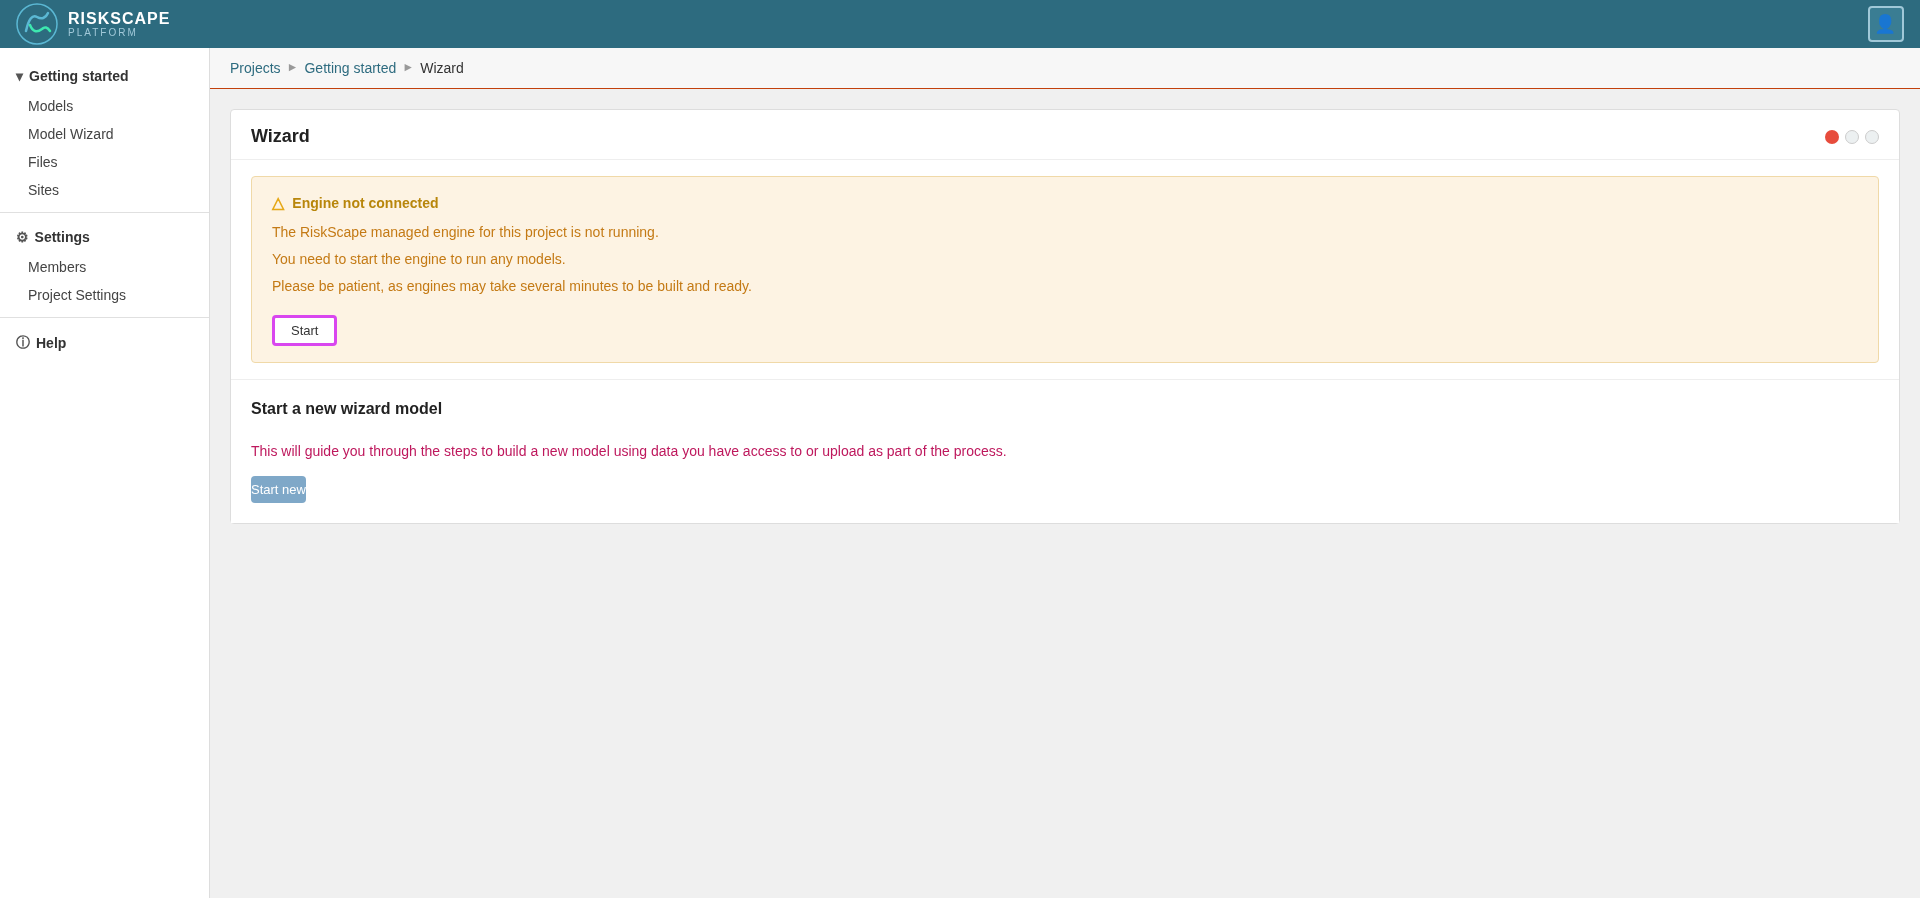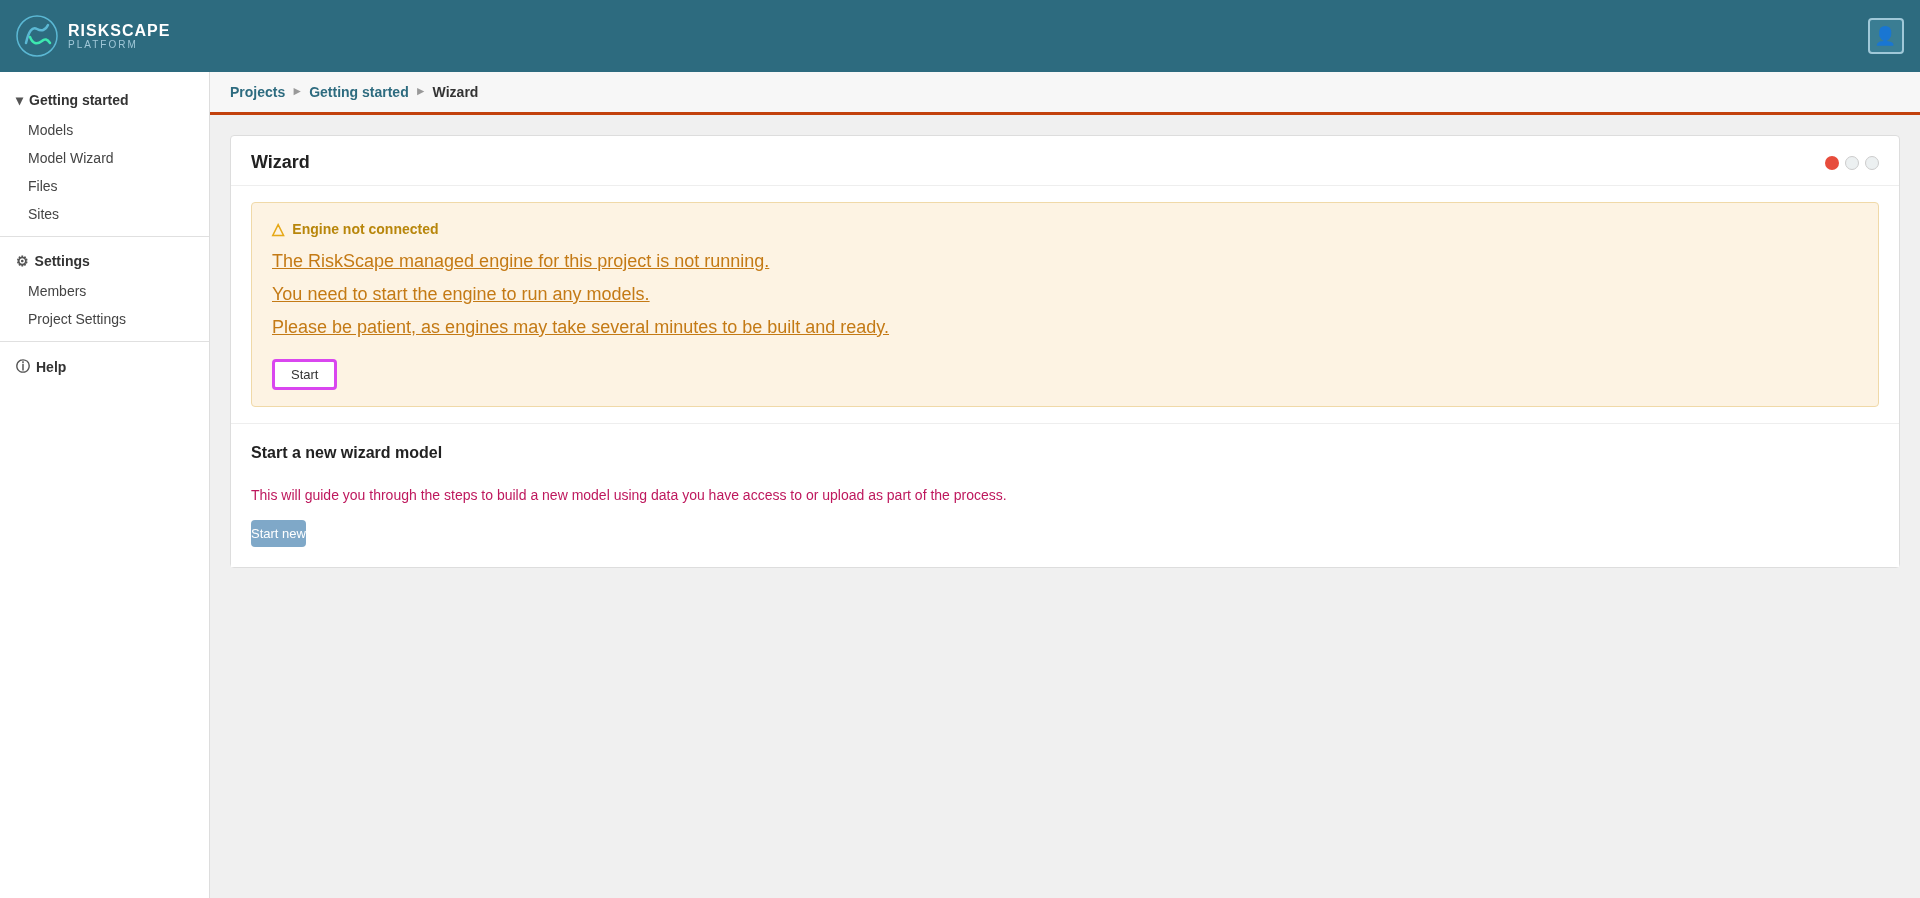--- a/index.html
+++ b/index.html
@@ -1,21 +1,21 @@
 <!DOCTYPE html>
 <html><head>
   <meta charset="utf-8">
   <style>
     * { box-sizing: border-box; margin: 0; padding: 0; }
     body { font-family: Arial, sans-serif; font-size: 14px; background: #f0f0f0; height: 898px; overflow: hidden; display: flex; flex-direction: column; }
 
     
     .header {
       background: #2d6b7f;
-      height: 72px;
+      height: 48px;
       display: flex;
       align-items: center;
       justify-content: space-between;
       padding: 0 16px;
       flex-shrink: 0;
     }
     .logo-area {
       display: flex;
       align-items: center;
       gap: 10px;
@@ -104,27 +104,26 @@
     .content-area {
       flex: 1;
       overflow-y: auto;
       background: #f0f0f0;
       padding: 0;
     }
 
     
     .breadcrumb-bar {
       background: #f7f7f7;
-      border-bottom: 3px solid #c2410c;
+      border-bottom: 1px solid #c2410c;
       padding: 12px 20px;
       display: flex;
       gap: 6px;
       font-size: 14px;
       color: #555;
-      font-weight: bold;
     }
     .breadcrumb-item {
       color: #2d6b7f;
       cursor: pointer;
     }
     .breadcrumb-separator {
       color: #999;
       font-size: 12px;
     }
     .breadcrumb-current {
@@ -182,24 +181,23 @@
       color: #b8860b;
       font-size: 14px;
       margin-bottom: 10px;
     }
     .warning-triangle {
       color: #e6a817;
       font-size: 16px;
     }
     .warning-text {
       color: #c47a15;
-      font-size: 18px;
+      font-size: 14px;
       margin-bottom: 6px;
       line-height: 1.5;
-      text-decoration: underline;
     }
 
     
     .btn-start {
       margin-top: 12px;
       padding: 5px 16px;
       border: 3px solid #d946ef;
       border-radius: 4px;
       background: white;
       cursor: pointer;

